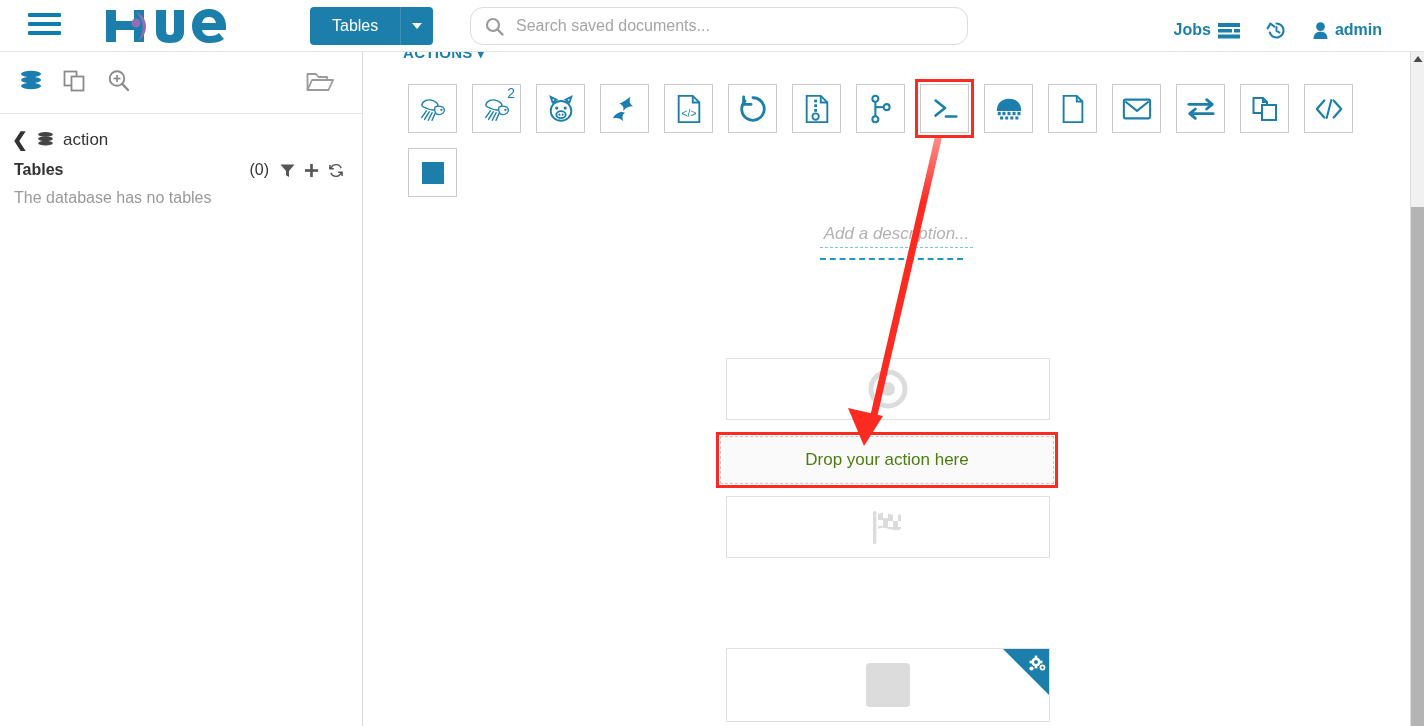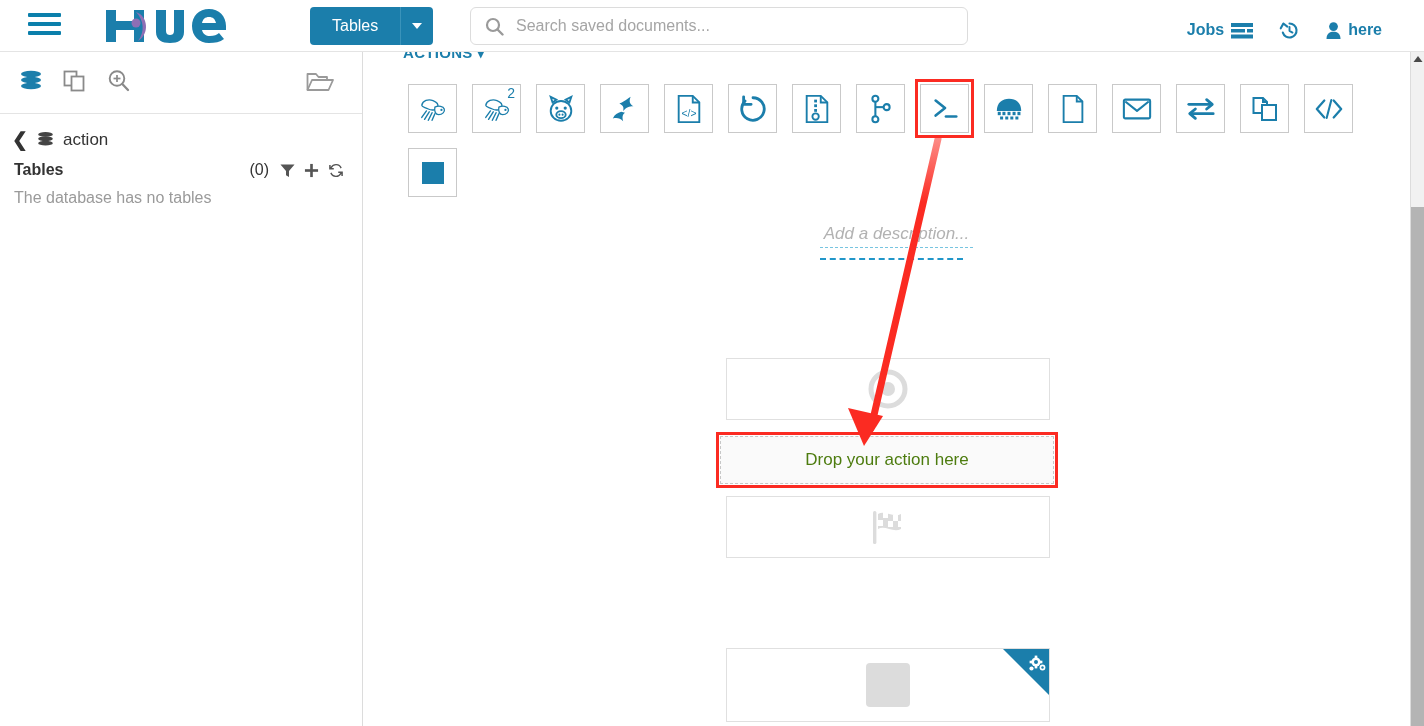--- a/index.html
+++ b/index.html
@@ -51,21 +51,21 @@
   }
   .caret-down {
     width: 0; height: 0;
     border-left: 5px solid transparent;
     border-right: 5px solid transparent;
     border-top: 6px solid #fff;
   }
   .searchbox {
     position: absolute; left: 470px; top: 7px;
     width: 498px; height: 38px;
-    border: 1px solid #dcdcdc; border-radius: 6px;
+    border: 1px solid #dcdcdc; border-radius: 13px;
     background: #fff;
     display: flex; align-items: center; padding-left: 14px;
     cursor: text;
   }
   .searchbox input {
     border: 0; outline: 0; flex: 1;
     font-size: 16px; color: #9b9b9b;
     font-family: "Liberation Sans", sans-serif;
     margin-left: 10px; background: transparent;
   }
@@ -262,21 +262,21 @@
         <polyline points="2,9.5 5,4 9.5,7.5" fill="none" stroke="#1b7eab" stroke-width="2.4" stroke-linecap="round" stroke-linejoin="round"></polyline>
         <polyline points="12,8 12,12.4 15.4,14.4" fill="none" stroke="#1b7eab" stroke-width="2.2" stroke-linecap="round" stroke-linejoin="round"></polyline>
       </svg>
     </div>
 
     <div class="nav-link">
       <svg width="15" height="17" viewBox="0 0 15 17">
         <circle cx="7.5" cy="4.6" r="4.4" fill="#1b7eab"></circle>
         <path d="M0.5 17 C0.5 11.5 4 9.8 7.5 9.8 C11 9.8 14.5 11.5 14.5 17 Z" fill="#1b7eab"></path>
       </svg>
-      <span>here</span>
+      <span>admin</span>
     </div>
 
   </div>
 </div>
 
 <div class="sidebar">
 
   <div class="assist-tabs">
 
     <div class="assist-tab">

